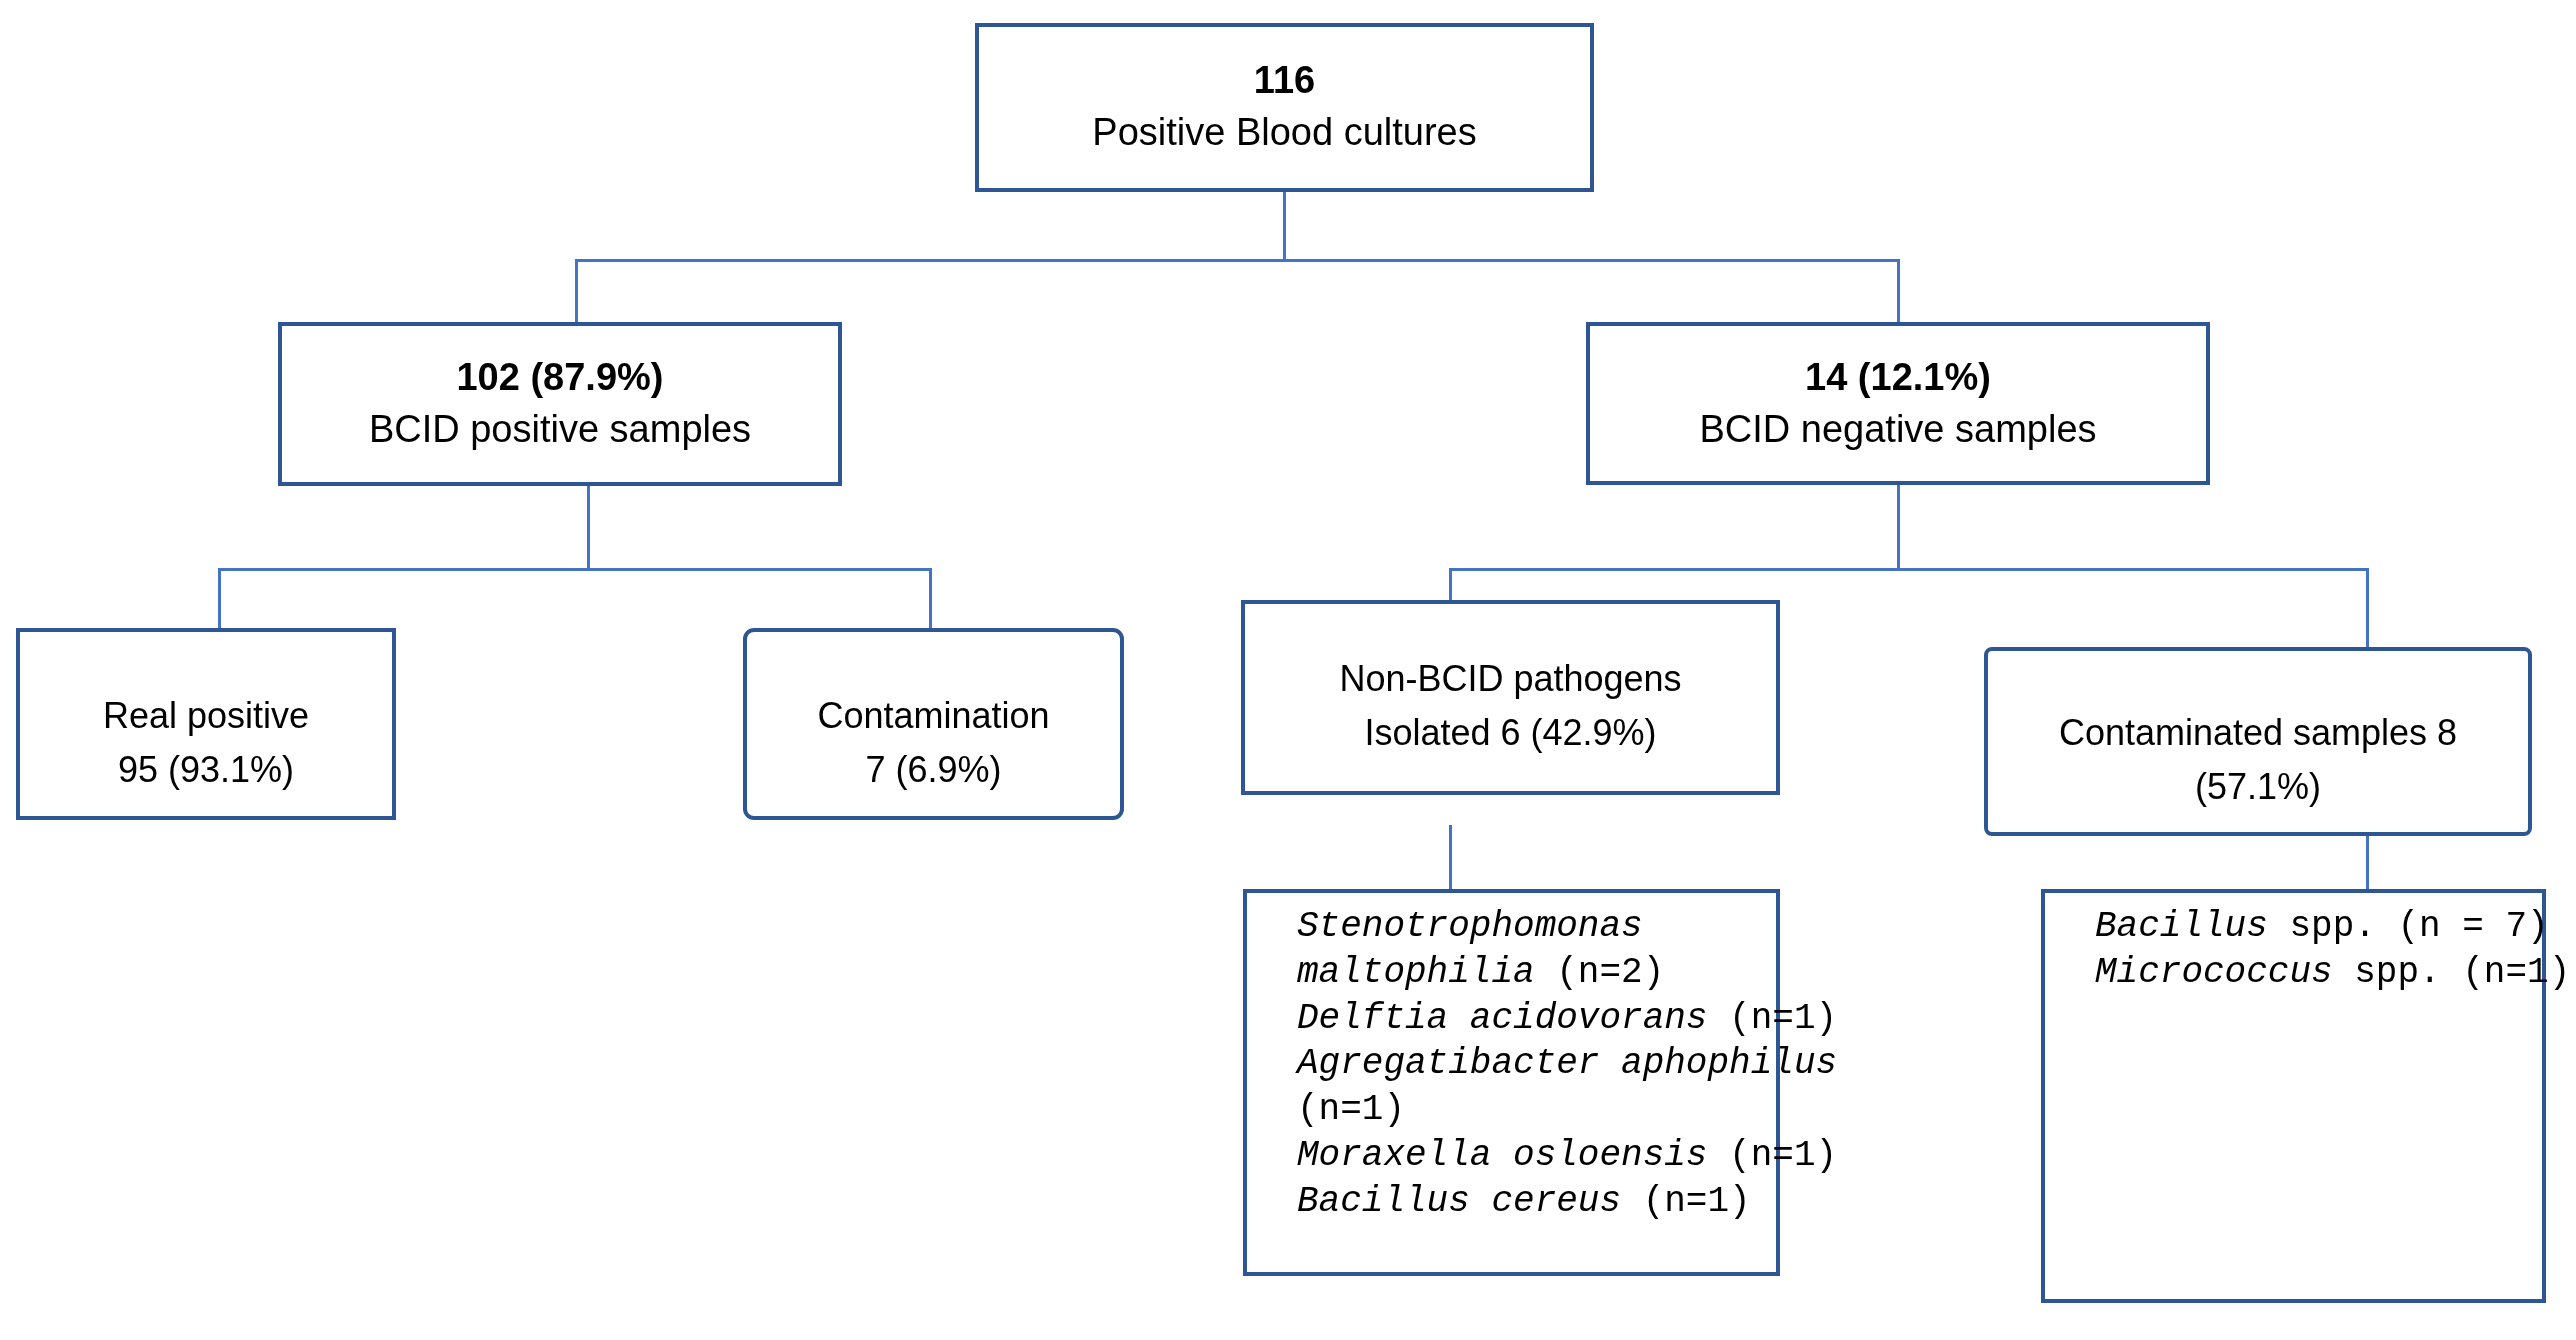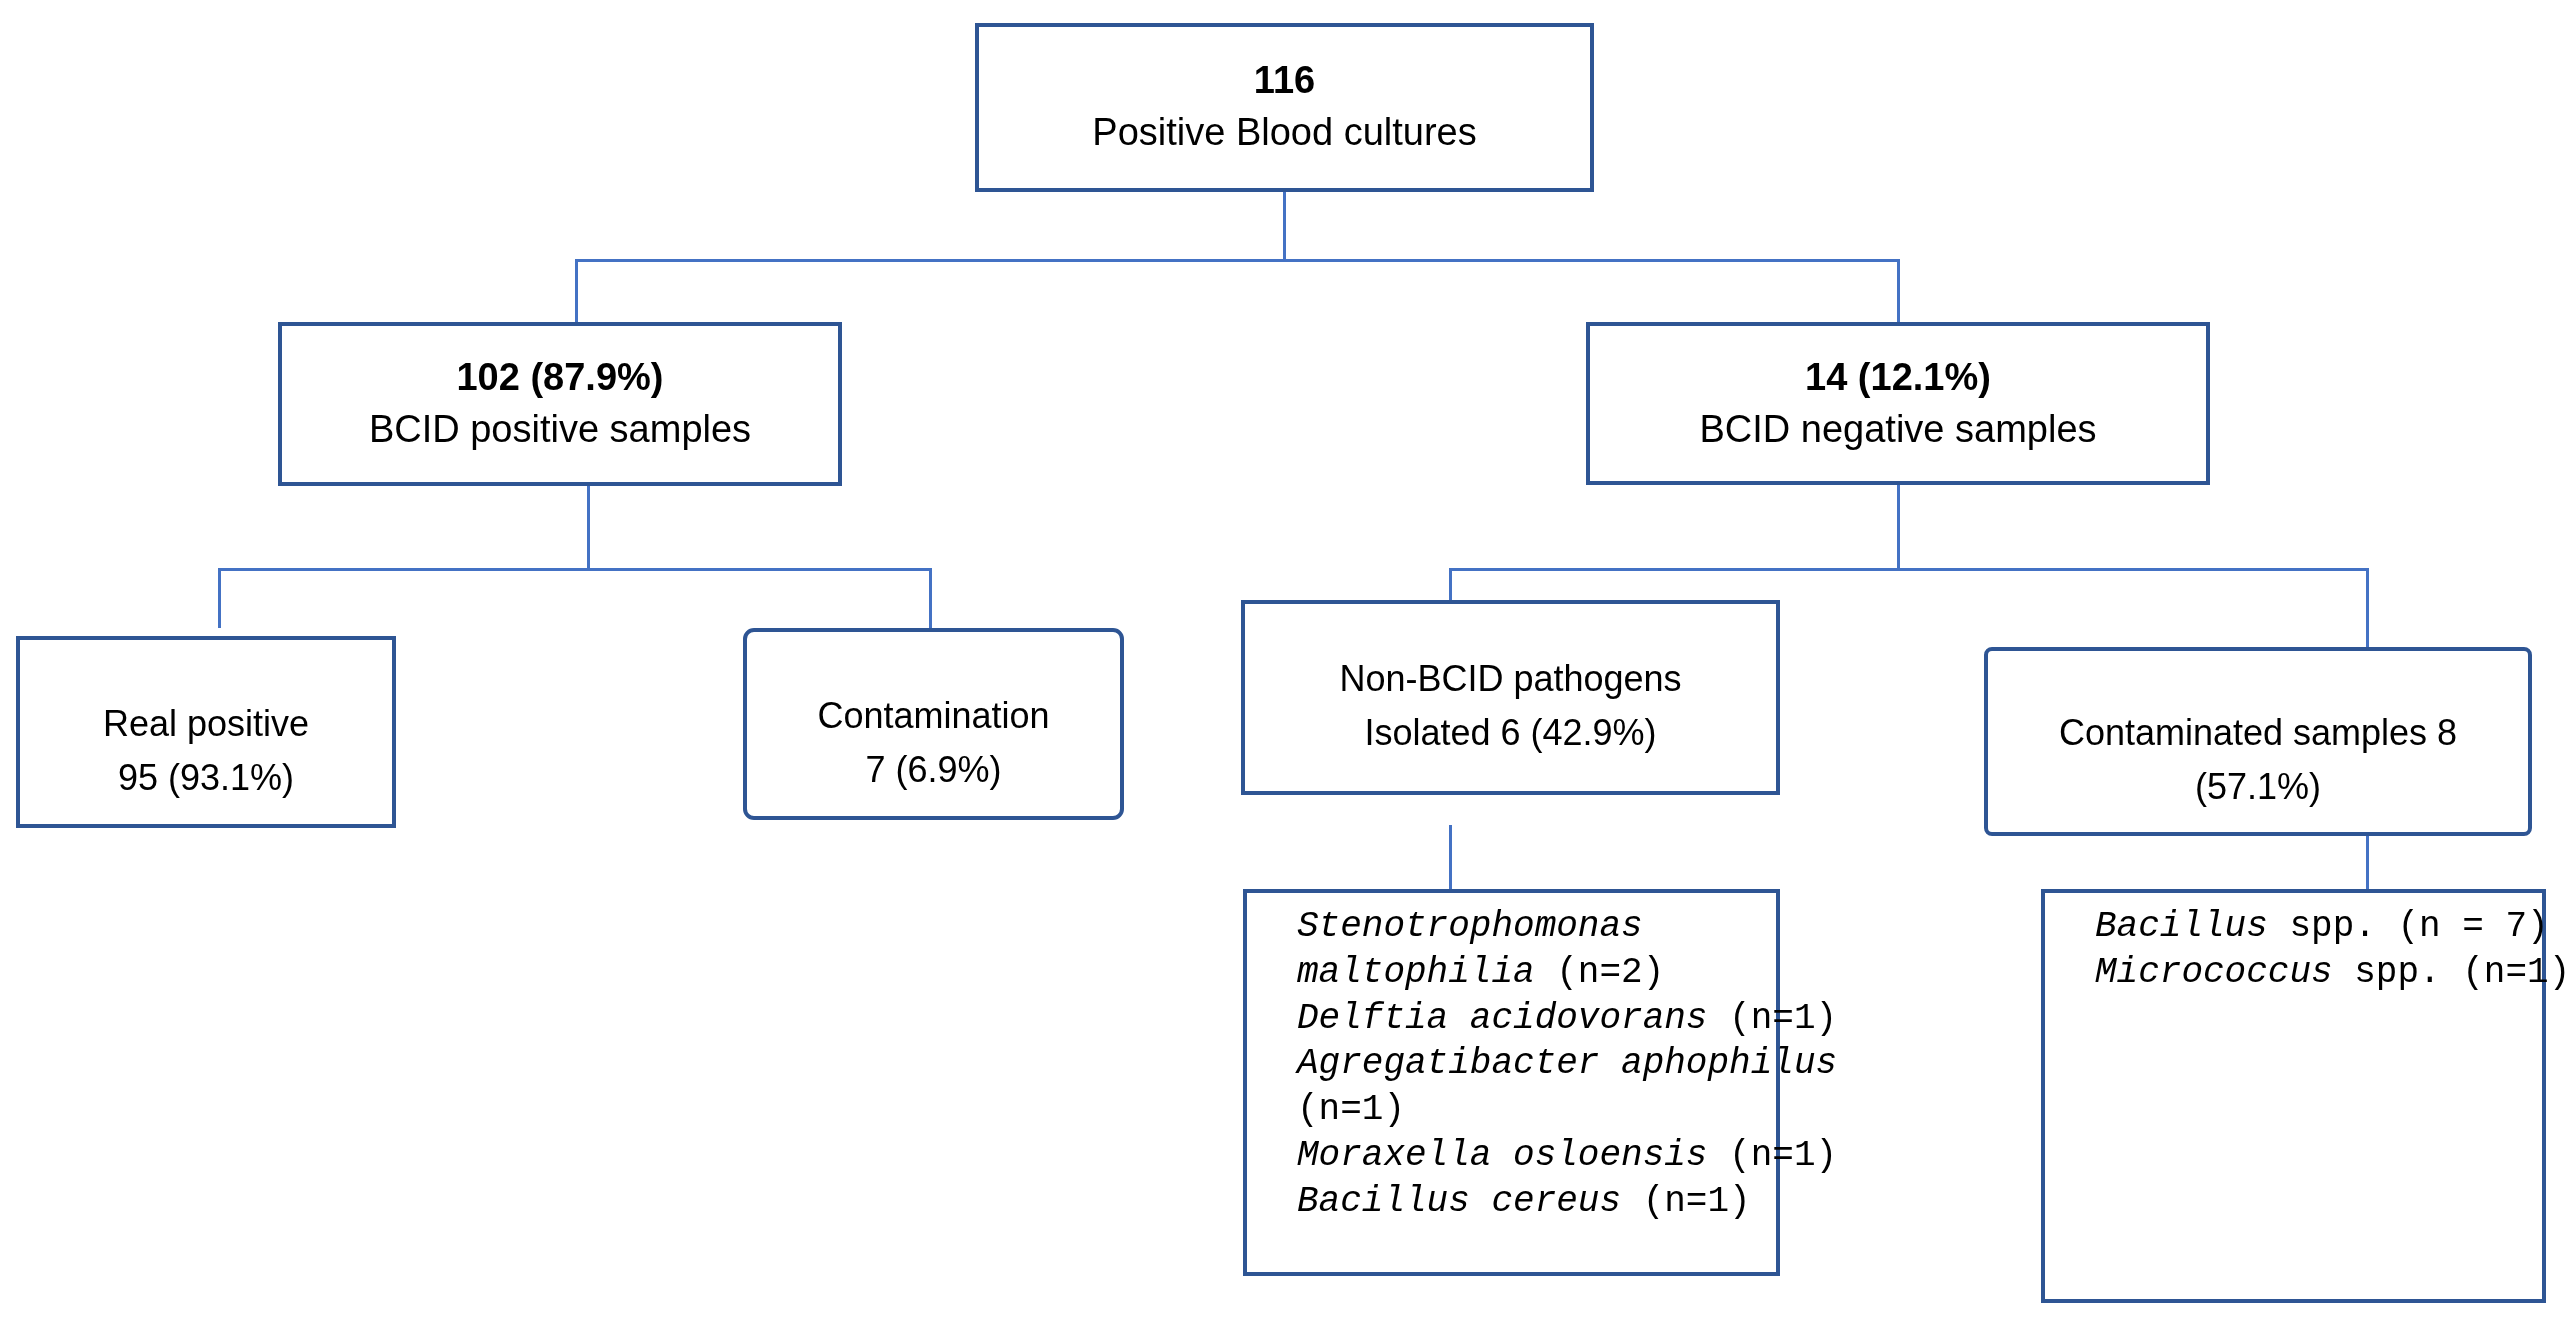--- a/index.html
+++ b/index.html
@@ -58,21 +58,21 @@
   <div class="node big" style="left: 278px; top: 322px; width: 564px; height: 164px; border-color: rgb(46, 85, 148);">
     <div class="num">102 (87.9%)</div>
     <div>BCID positive samples</div>
   </div>
 
   <div class="node big" style="left: 1586px; top: 322px; width: 624px; height: 163px; border-color: rgb(46, 85, 148);">
     <div class="num">14 (12.1%)</div>
     <div>BCID negative samples</div>
   </div>
 
-  <div class="node mid" style="left: 16px; top: 628px; width: 380px; height: 192px; border-color: rgb(46, 85, 148); margin-top: 8px;">
+  <div class="node mid" style="left: 16px; top: 628px; width: 380px; height: 192px; border-color: rgb(46, 85, 148);">
     <div>Real positive</div>
     <div>95 (93.1%)</div>
   </div>
 
   <div class="node mid" style="left: 743px; top: 628px; width: 381px; height: 192px; border-color: rgb(46, 85, 148); border-radius: 11px;">
     <div>Contamination</div>
     <div>7 (6.9%)</div>
   </div>
 
   <div class="node mid" style="left: 1241px; top: 600px; width: 539px; height: 195px; padding-top: 16px; border-color: rgb(46, 85, 148); text-align: right;">

